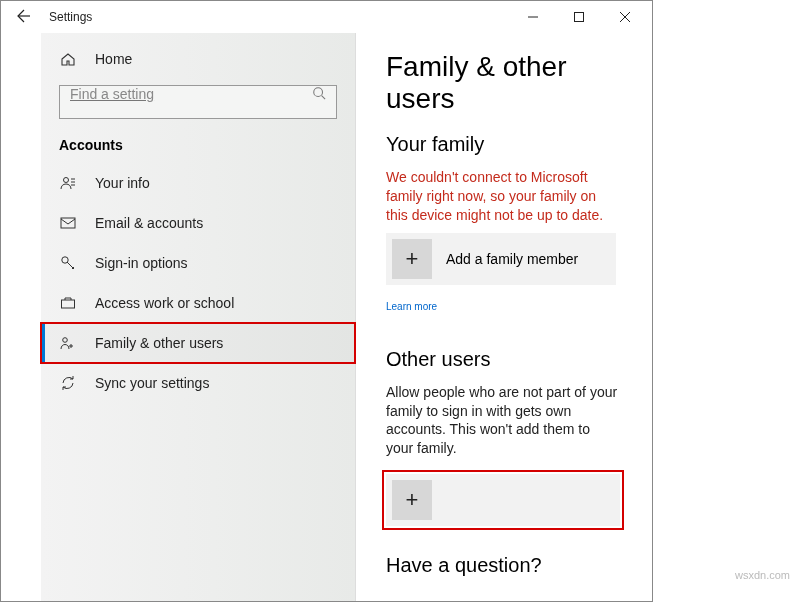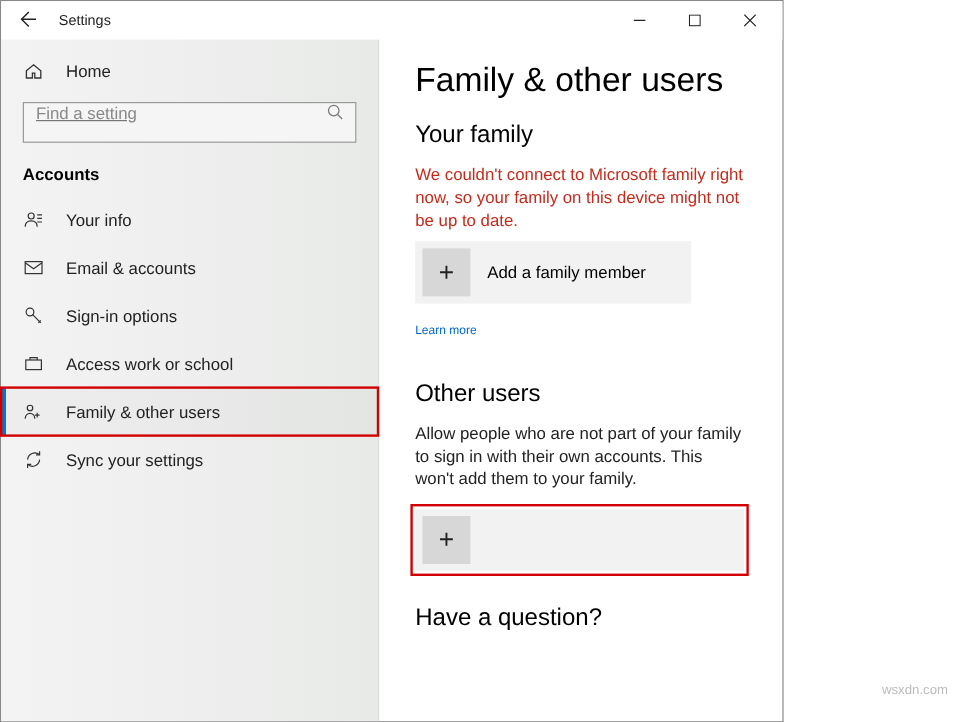--- a/index.html
+++ b/index.html
@@ -37,20 +37,21 @@
     height: 32px;
     display: flex;
     align-items: center;
     justify-content: center;
     color: #222;
   }
   .content {
     flex: 1;
     display: flex;
     min-height: 0;
+    margin-left: 40px;
   }
   .sidebar {
     width: 315px;
     background: linear-gradient(to right, #f3f3f3, #e8eae8);
     border-right: 1px solid #ddd;
     padding: 6px 0 0 0;
     display: flex;
     flex-direction: column;
   }
   .home-row, .nav-item {
@@ -274,21 +275,21 @@
       <h2>Your family</h2>
       <p class="err">We couldn't connect to Microsoft family right now, so your family on this device might not be up to date.</p>
 
       <div class="addrow" style="width:230px">
         <div class="plusbox">+</div>
         <span>Add a family member</span>
       </div>
       <span class="link">Learn more</span>
 
       <h2>Other users</h2>
-      <p class="p">Allow people who are not part of your family to sign in with their own accounts. This won't add them to your family.</p>
+      <p class="p">Allow people who are not part of your family to sign in with gets own accounts. This won't add them to your family.</p>
 
       <div class="addrow wide red">
         <div class="plusbox">+</div>
       </div>
 
       <h2 style="margin-top:28px">Have a question?</h2>
     </div>
   </div>
 </div>
 

